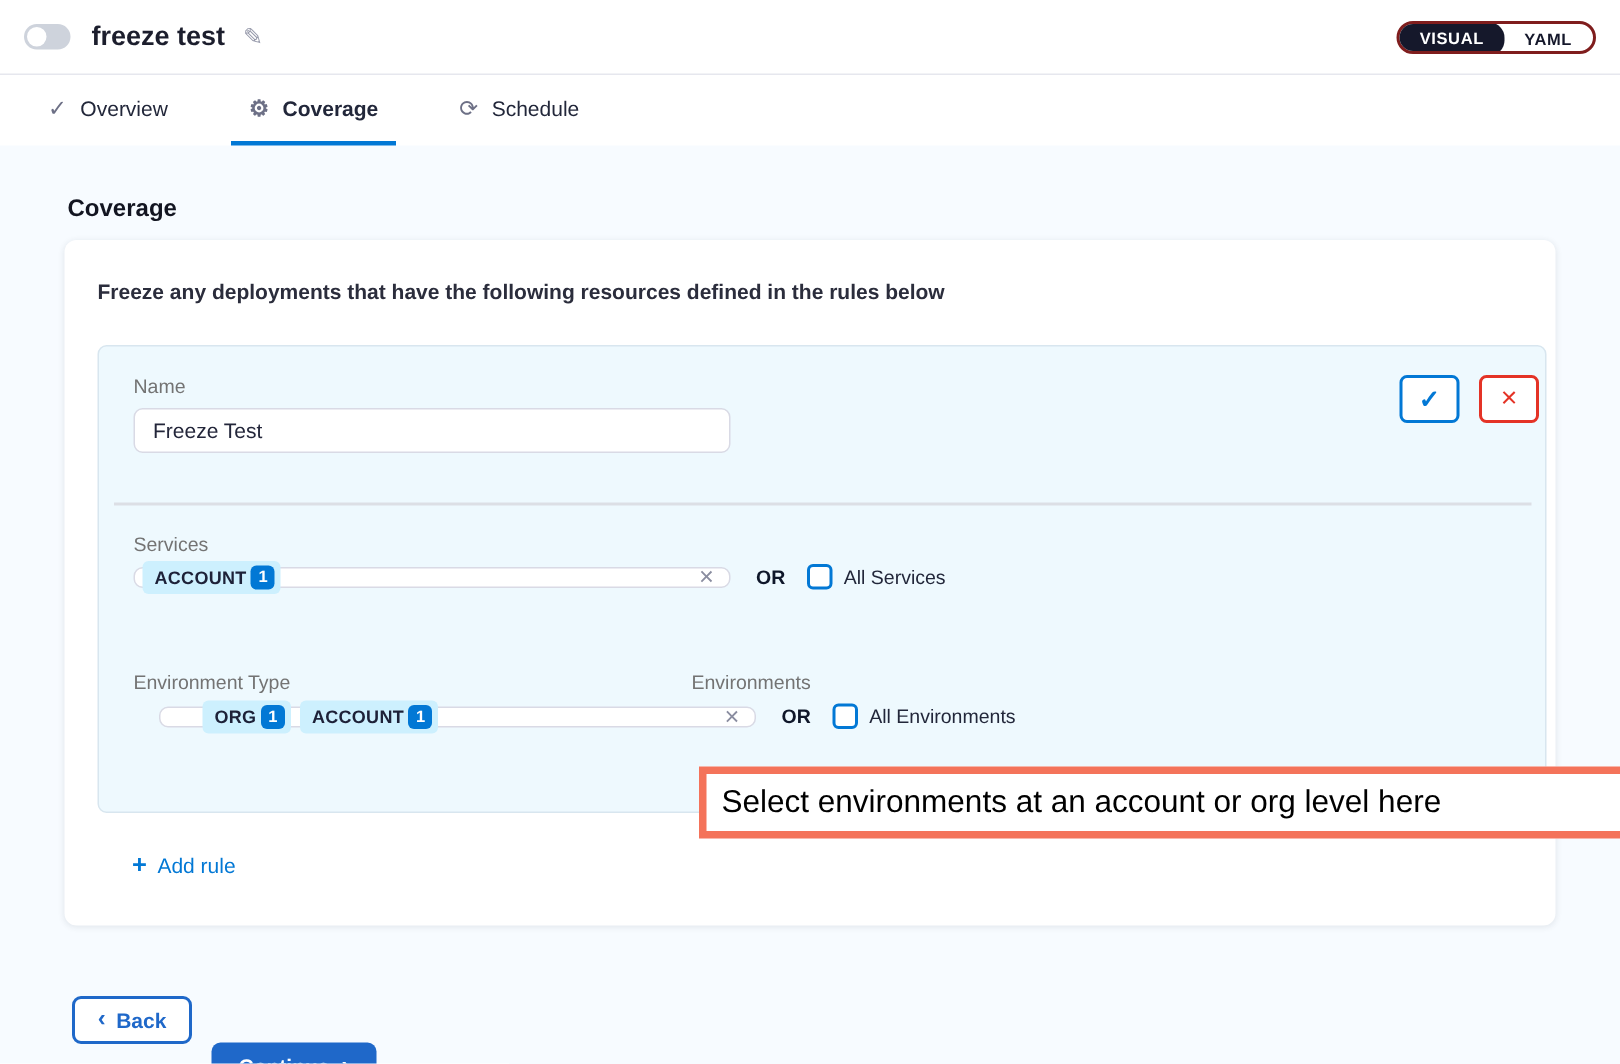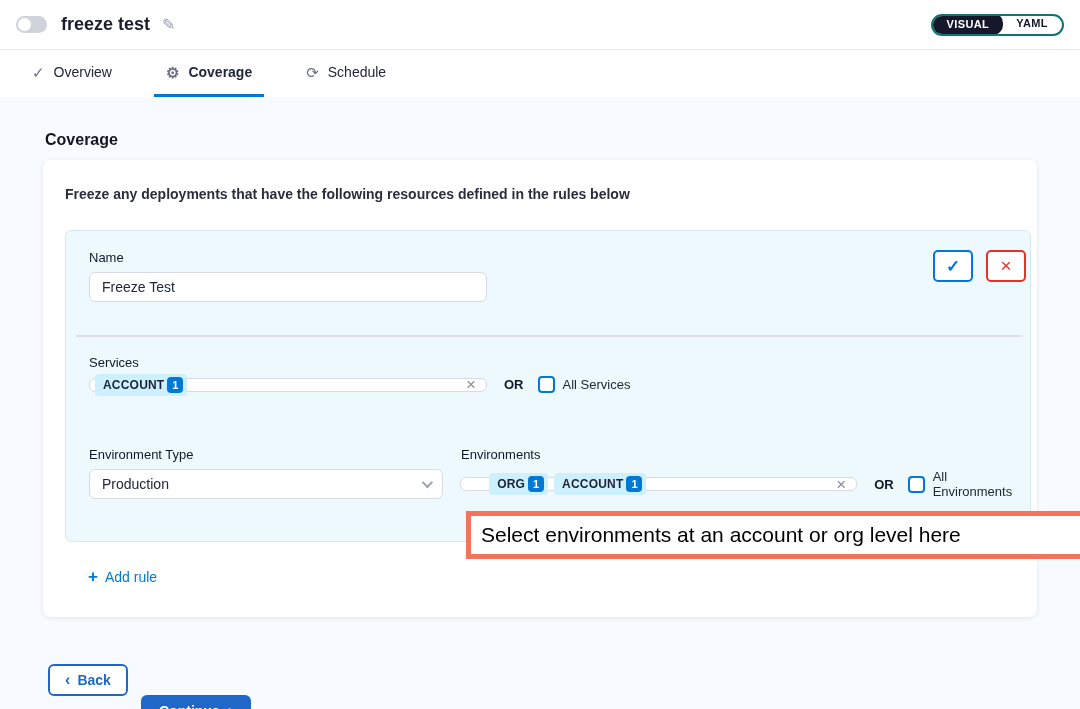--- a/index.html
+++ b/index.html
@@ -6,21 +6,21 @@
   html,body { width:1080px; height:709px; overflow:hidden; }
   body { font-family:"Liberation Sans", sans-serif; background:#f7fbff; position:relative; }
 
   
   .topbar { position:absolute; left:0; top:0; width:1080px; height:50px; background:#fff;
             border-bottom:1px solid #e6e7ee; display:flex; align-items:center; padding:0 16px; }
   .switch { width:31px; height:17px; border-radius:9px; background:#ced3dc; position:relative; flex:0 0 auto; cursor:pointer; }
   .switch::after { content:''; position:absolute; left:2px; top:2px; width:13px; height:13px; border-radius:50%; background:#fff; }
   .freeze-title { font-size:18px; font-weight:bold; color:#1c1e2d; margin-left:14px; }
   .edit-icon { margin-left:12px; color:#9najs; color:#979aab; font-size:16px; transform:rotate(0deg); cursor:pointer; }
-  .view-toggle { margin-left:auto; display:flex; align-items:flex-end; border:2px solid #0f766e; border-radius:12px;
+  .view-toggle { margin-left:auto; display:flex; align-items:flex-start; border:2px solid #7f1d1d; border-radius:12px;
                  height:22px; background:#fff; overflow:hidden; }
   .view-seg { font-size:11px; font-weight:bold; letter-spacing:.4px; padding:0 14px; height:22px;
               display:flex; align-items:center; cursor:pointer; color:#15182b; }
   .view-seg.active { background:#15182b; color:#fff; border-radius:10px; margin:-1px; height:22px; }
 
   
   .tabbar { position:absolute; left:0; top:50px; width:1080px; height:47px; background:#fff;
             display:flex; align-items:stretch; padding-left:20px; }
   .tab { display:flex; align-items:center; gap:9px; padding:0 12px; margin-right:30px;
          font-size:14px; color:#22273a; cursor:pointer; border-bottom:3px solid transparent; }
@@ -30,21 +30,21 @@
   
   .page-title { position:absolute; left:45px; top:131px; font-size:16px; font-weight:bold; color:#131521; }
 
   .card { position:absolute; left:43px; top:160px; width:994px; height:457px; background:#fff;
           border-radius:8px; box-shadow:0 1px 4px rgba(30,40,60,.10); }
   .card-heading { position:absolute; left:22px; top:26px; font-size:14px; font-weight:bold; color:#2b2d3c; }
 
   .panel { position:absolute; left:22px; top:70px; width:966px; height:312px;
            background:#eef9fe; border:1px solid #d8e6ef; border-radius:6px; }
 
-  .field-label { font-size:13px; color:#0f172a; }
+  .field-label { font-size:13px; color:#737373; }
 
   .name-label { position:absolute; left:23px; top:19px; }
   .name-input { position:absolute; left:23px; top:41px; width:398px; height:30px; background:#fff;
                 border:1px solid #d9dae5; border-radius:6px; padding:0 12px; font-size:14px; color:#23263a;
                 font-family:"Liberation Sans", sans-serif; }
   .confirm-btn { position:absolute; left:867px; top:19px; width:40px; height:32px; background:#fff;
                  border:2px solid #0278d5; border-radius:5px; color:#0278d5; font-size:17px; font-weight:bold;
                  display:flex; align-items:center; justify-content:center; cursor:pointer; }
   .cancel-btn { position:absolute; left:920px; top:19px; width:40px; height:32px; background:#fff;
                 border:2px solid #e43326; border-radius:5px; color:#e43326; font-size:19px;
@@ -157,24 +157,20 @@
       </div>
       <span class="or-label">OR</span>
       <div class="checkbox"></div>
       <span class="all-label">All Services</span>
     </div>
 
     <div class="field-label env-labels" style="left:23px;">Environment Type</div>
     <div class="field-label env-labels" style="left:395px;">Environments</div>
 
     <div class="env-row">
-      <div class="select-box">
-        <span>Production</span>
-        <span class="chev-down"></span>
-      </div>
       <div class="multiselect" style="width:398px; margin-left:17px;padding-left:28px;">
         <div class="ms-tags">
           <div class="chip">
             <span class="chip-label">ORG</span>
             <span class="chip-badge">1</span>
           </div>
           <div class="chip">
             <span class="chip-label">ACCOUNT</span>
             <span class="chip-badge">1</span>
           </div>

